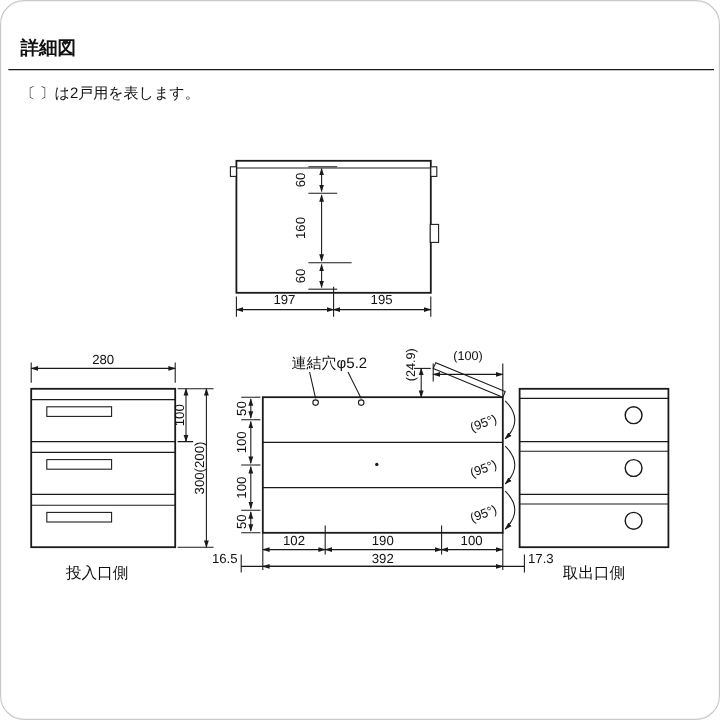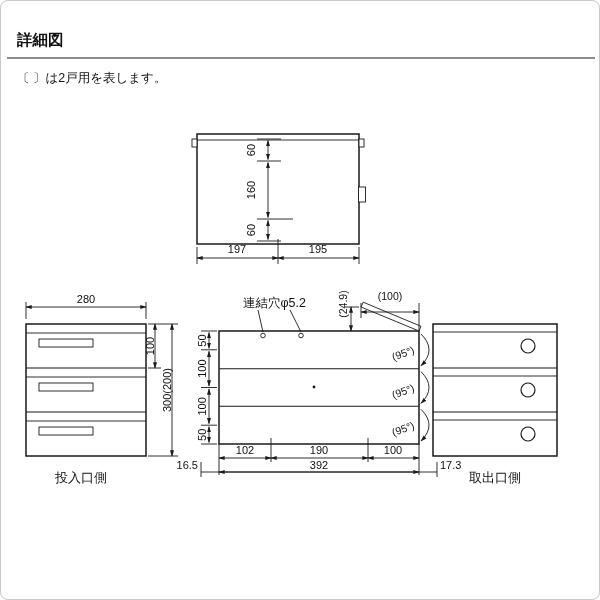--- a/index.html
+++ b/index.html
@@ -1,18 +1,18 @@
 <!DOCTYPE html>
 <html><head>
 <meta charset="utf-8">
 <style>
   html,body{margin:0;padding:0;background:#fff;}
   .frame{
     width:600px;height:600px;box-sizing:border-box;
-    border:1px solid #c9c9c9;border-radius:8px;
+    border:1px solid #c9c9c9;border-radius:20px;
     background:#fff;overflow:hidden;position:relative;
   }
   svg{display:block;font-family:"Liberation Sans","DejaVu Sans",sans-serif;}
   .ol{fill:#ffffff;stroke:#1a1a1a;stroke-width:1.5;}
   .med{stroke:#1a1a1a;stroke-width:1.1;fill:none;}
   .thin{stroke:#1a1a1a;stroke-width:0.9;fill:#ffffff;}
   .ln{stroke:#1a1a1a;stroke-width:0.9;fill:none;}
   .dim{stroke:#1a1a1a;stroke-width:0.9;fill:none;}
   .knob{fill:#ffffff;stroke:#1a1a1a;stroke-width:1.2;}
   text{fill:#111111;}

